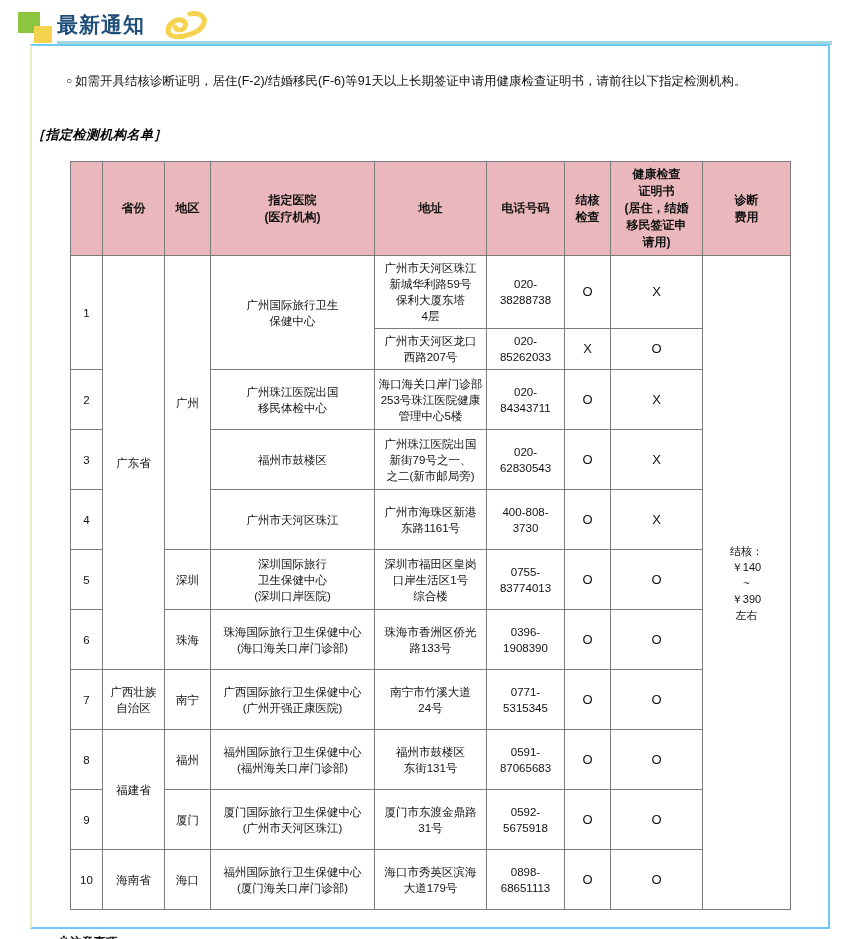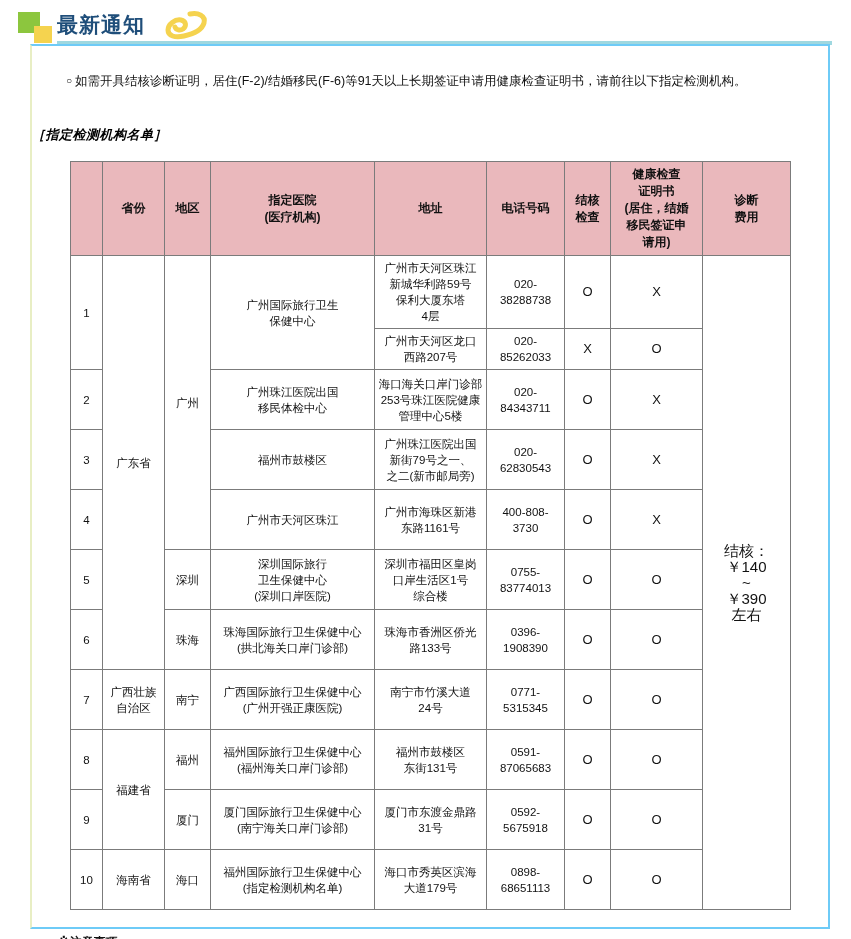--- a/index.html
+++ b/index.html
@@ -115,21 +115,21 @@
   .col-prov    { width: 62px; }
   .col-city    { width: 46px; }
   .col-hosp    { width: 164px; }
   .col-addr    { width: 112px; }
   .col-tel     { width: 78px; }
   .col-tb      { width: 46px; }
   .col-cert    { width: 92px; }
   .col-fee     { width: 88px; }
 
   .cell-mark { font-size: 13px; }
-  .fee-cell  { line-height: 21px; font-size: 15px; }
+  .fee-cell  { line-height: 21px; font-size: 11px; }
   .row-tall td { height: 60px; }
 
   
   .notes {
     margin: 22px 0 0 26px;
     font-size: 12px;
     line-height: 21px;
     color: #111;
   }
   .notes .note-head {
@@ -318,21 +318,21 @@
           </td>
           <td class="cell-mark">O</td>
           <td class="cell-mark">O</td>
         </tr>
 
         <tr class="row-tall">
           <td>6</td>
           <td>珠海</td>
           <td>
             <div>珠海国际旅行卫生保健中心</div>
-            <div>(拱北海关口岸门诊部)</div>
+            <div>(海口海关口岸门诊部)</div>
           </td>
           <td>
             <div>珠海市香洲区侨光</div>
             <div>路133号</div>
           </td>
           <td>
             <div>0396-</div>
             <div>1908390</div>
           </td>
           <td class="cell-mark">O</td>
@@ -380,41 +380,41 @@
           </td>
           <td class="cell-mark">O</td>
           <td class="cell-mark">O</td>
         </tr>
 
         <tr class="row-tall">
           <td>9</td>
           <td>厦门</td>
           <td>
             <div>厦门国际旅行卫生保健中心</div>
-            <div>(南宁海关口岸门诊部)</div>
+            <div>(广州市天河区珠江)</div>
           </td>
           <td>
             <div>厦门市东渡金鼎路</div>
             <div>31号</div>
           </td>
           <td>
             <div>0592-</div>
             <div>5675918</div>
           </td>
           <td class="cell-mark">O</td>
           <td class="cell-mark">O</td>
         </tr>
 
         <tr class="row-tall">
           <td>10</td>
           <td>海南省</td>
           <td>海口</td>
           <td>
             <div>福州国际旅行卫生保健中心</div>
-            <div>(指定检测机构名单)</div>
+            <div>(厦门海关口岸门诊部)</div>
           </td>
           <td>
             <div>海口市秀英区滨海</div>
             <div>大道179号</div>
           </td>
           <td>
             <div>0898-</div>
             <div>68651113</div>
           </td>
           <td class="cell-mark">O</td>

